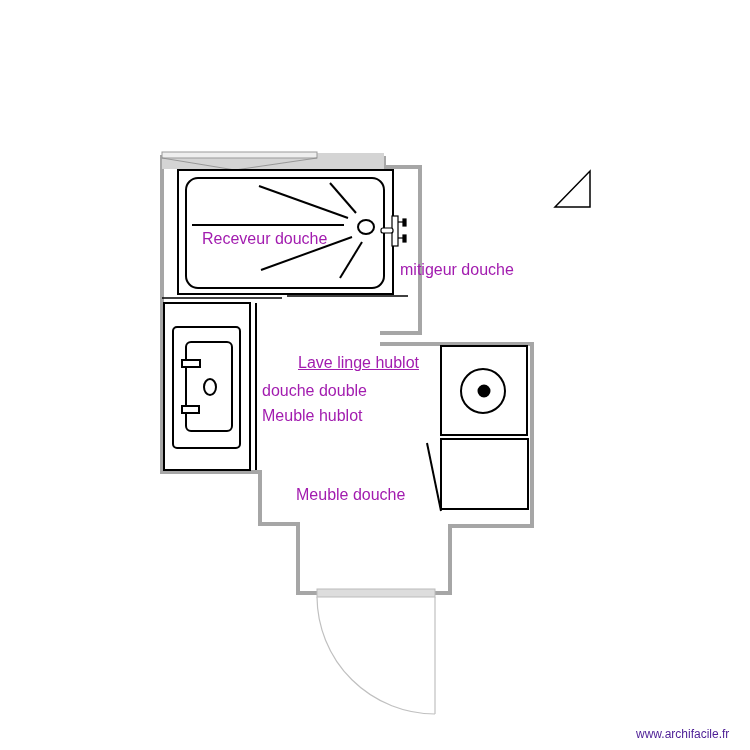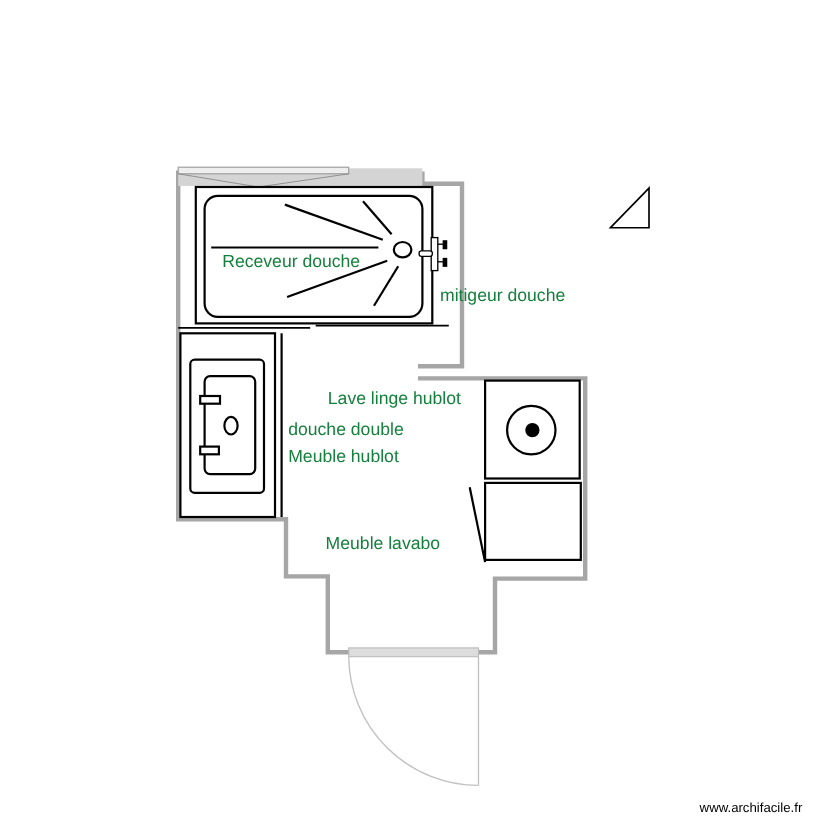--- a/index.html
+++ b/index.html
@@ -1,19 +1,19 @@
 <!DOCTYPE html>
 <html><head>
   <meta charset="utf-8">
   <style>
     html, body { margin: 0; padding: 0; background: #ffffff; }
     body { width: 750px; height: 750px; position: relative; overflow: hidden; font-family: "Liberation Sans", sans-serif; }
     svg.plan { position: absolute; left: 0; top: 0; }
-    .lbl { position: absolute; font-family: "Liberation Sans", sans-serif; font-size: 16px; color: #15803d; white-space: nowrap; line-height: 1; }
-    .watermark { position: absolute; font-family: "Liberation Sans", sans-serif; font-size: 12px; color: #000000; white-space: nowrap; }
+    .lbl { position: absolute; font-family: "Liberation Sans", sans-serif; font-size: 16px; color: #a21caf; white-space: nowrap; line-height: 1; }
+    .watermark { position: absolute; font-family: "Liberation Sans", sans-serif; font-size: 12px; color: #4c1d95; white-space: nowrap; }
   </style>
 </head>
 <body>
 
 <svg class="plan" width="750" height="750" viewBox="0 0 750 750">
 
   <g fill="none" stroke="#a6a6a6" stroke-width="4" stroke-linejoin="miter">
 
     <polyline points="162,155 162,472 260,472 260,524 298,524 298,593 318,593"></polyline>
 
@@ -77,18 +77,18 @@
     <rect x="317" y="589" width="118" height="8" fill="#dddddd" stroke="#bbb" stroke-width="1"></rect>
     <line x1="435" y1="597" x2="435" y2="714" stroke="#c0c0c0" stroke-width="1.2"></line>
     <path d="M 317 597 A 118 118 0 0 0 435 714" fill="none" stroke="#c0c0c0" stroke-width="1.2"></path>
   </g>
 
   <polygon points="555,207 590,171 590,207" fill="none" stroke="#000" stroke-width="1.5"></polygon>
 </svg>
 
 <div class="lbl" style="left:202px; top:231px;">Receveur douche</div>
 <div class="lbl" style="left:400px; top:262px;">mitigeur douche</div>
-<div class="lbl" style="left:298px; top:355px;">Lave linge hublot</div>
+<div class="lbl" style="left:298px; top:355px;text-decoration:underline;">Lave linge hublot</div>
 <div class="lbl" style="left:262px; top:383px;">douche double</div>
 <div class="lbl" style="left:262px; top:408px;">Meuble hublot</div>
-<div class="lbl" style="left:296px; top:487px;">Meuble lavabo</div>
+<div class="lbl" style="left:296px; top:487px;">Meuble douche</div>
 
 <div class="watermark" style="left:636px; top:727px;">www.archifacile.fr</div>
 
 </body></html>

